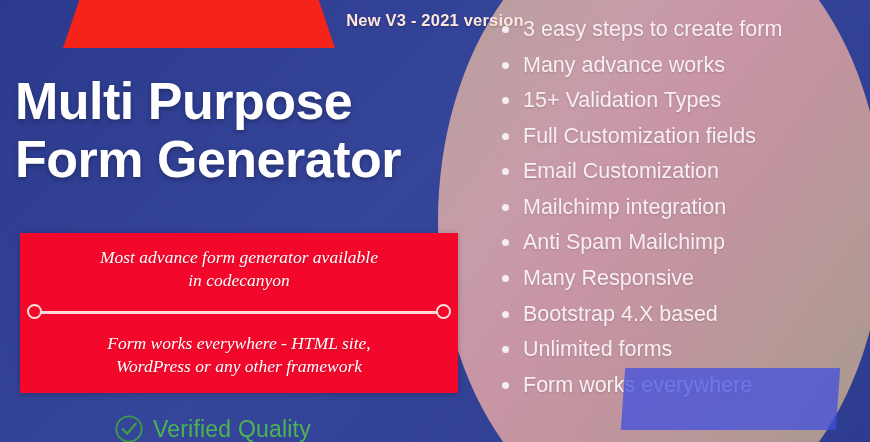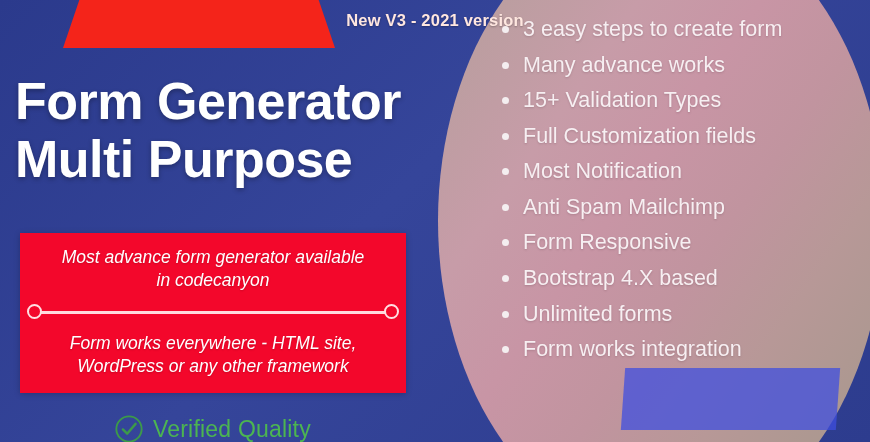--- a/index.html
+++ b/index.html
@@ -78,24 +78,25 @@
     letter-spacing: -0.5px;
     text-shadow: 0 2px 5px rgba(0,0,0,0.30);
   }
   .headline .line { display: block; white-space: nowrap; }
 
   
   .info-card {
     position: absolute;
     left: 20px;
     top: 233px;
-    width: 386px;
+    width: 438px;
     height: 160px;
     background: #f3072b;
     box-shadow: 0 1px 6px rgba(0,0,0,0.22);
+    font-family: Liberation Serif, serif;
   }
   .info-text {
     color: #ffffff;
     font-style: italic;
     font-size: 17.5px;
     line-height: 1.32;
     text-align: center;
     padding: 0 16px;
     text-shadow: 0 1px 2px rgba(0,0,0,0.18);
   }
@@ -206,22 +207,22 @@
 <div id="banner">
 
   <div class="ellipse-wrap">
     <div class="ellipse"></div>
   </div>
 
   <div class="ribbon"></div>
   <div class="ribbon-label">New V3 - 2021 version</div>
 
   <div class="headline">
+    <span class="line">Multi Purpose</span>
     <span class="line">Form Generator</span>
-    <span class="line">Multi Purpose</span>
   </div>
 
   <div class="info-card">
     <div class="info-text top">
       <div>Most advance form generator available</div>
       <div>in codecanyon</div>
     </div>
     <div class="divider">
       <div class="bar"></div>
       <div class="knob left"></div>
@@ -239,23 +240,24 @@
       <path d="M9.5 16.5 L14 21 L23 10.5" fill="none" stroke="#3c9a49" stroke-width="2.6" stroke-linecap="round" stroke-linejoin="round"></path>
     </svg>
     <span class="verified-label">Verified Quality</span>
   </div>
 
   <ul class="feature-list">
     <li>3 easy steps to create form</li>
     <li>Many advance works</li>
     <li>15+ Validation Types</li>
     <li>Full Customization fields</li>
-    <li>Most Notification</li>
+    <li>Email Customization</li>
+    <li>Mailchimp integration</li>
     <li>Anti Spam Mailchimp</li>
-    <li>Form Responsive</li>
+    <li>Many Responsive</li>
     <li>Bootstrap 4.X based</li>
     <li>Unlimited forms</li>
-    <li>Form works integration</li>
+    <li>Form works everywhere</li>
   </ul>
 
   <div class="watermark"></div>
 
 </div>
 
 </body></html>

